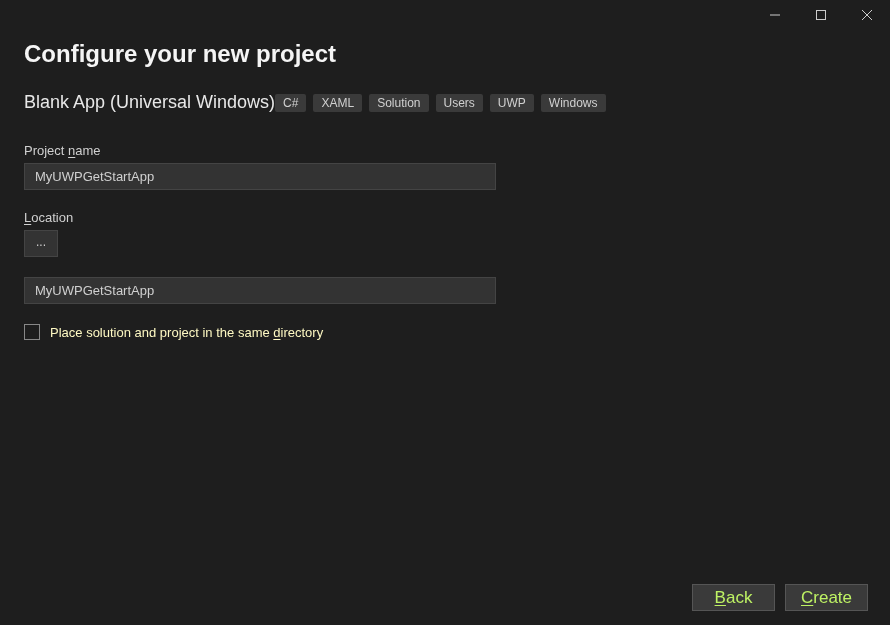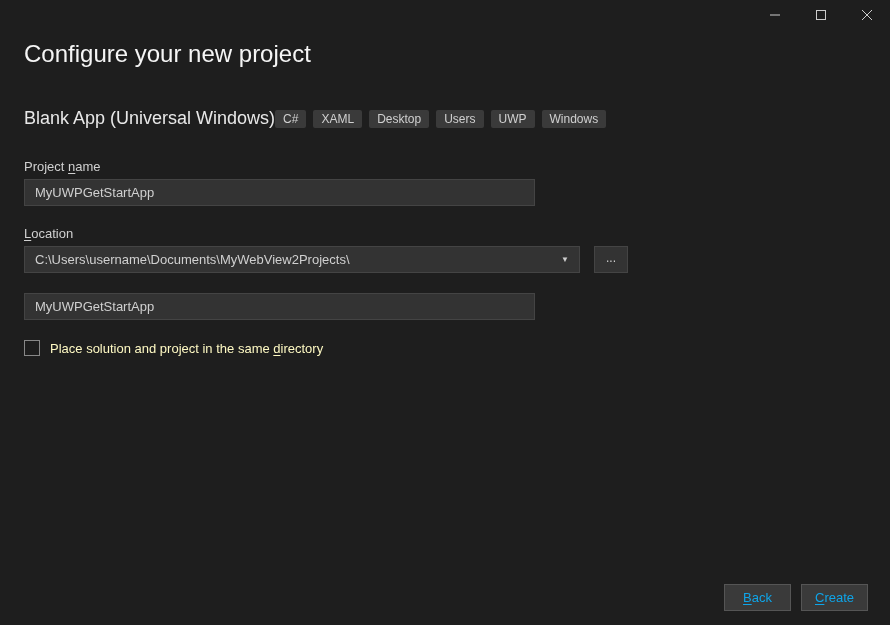--- a/index.html
+++ b/index.html
@@ -29,23 +29,23 @@
       align-items: center;
       justify-content: center;
       color: #cccccc;
       font-size: 10px;
     }
     .content {
       padding: 10px 24px 0 24px;
     }
     .page-title {
       font-size: 24px;
-      font-weight: 400;
+      font-weight: 700;
       color: #f5f5f5;
-      margin-bottom: 40px;
+      margin-bottom: 24px;
     }
     .template-row {
       display: flex;
       align-items: center;
       gap: 0;
       margin-bottom: 30px;
     }
     .template-name {
       font-size: 18px;
       font-weight: 400;
@@ -71,21 +71,21 @@
       margin-bottom: 5px;
       display: flex;
       gap: 6px;
     }
     .underline-letter {
       text-decoration: underline;
       text-decoration-thickness: 1px;
       text-underline-offset: 2px;
     }
     .text-input {
-      width: 511px;
+      width: 472px;
       height: 27px;
       background: #333333;
       border: 1px solid #444444;
       color: #d0d0d0;
       padding: 0 10px;
       font-size: 13px;
       outline: none;
     }
     .location-row {
       display: flex;
@@ -154,26 +154,26 @@
       color: #fef9c3;
     }
     .footer {
       position: absolute;
       bottom: 14px;
       right: 22px;
       display: flex;
       gap: 10px;
     }
     .footer-btn {
-      width: 67px;
+      width: 83px;
       height: 27px;
       background: #3a3a3a;
       border: 1px solid #555555;
-      color: #0ea5e9;
-      font-size: 13px;
+      color: #bef264;
+      font-size: 17px;
       display: flex;
       align-items: center;
       justify-content: center;
     }
     .label-mnemonic {
       display: inline;
     }
   </style>
 </head>
 <body>
@@ -198,43 +198,39 @@
 </div>
 
 <div class="content">
   <h1 class="page-title">Configure your new project</h1>
 
   <div class="template-row">
     <div class="template-name">Blank App (Universal Windows)</div>
     <div class="tags">
       <span class="tag">C#</span>
       <span class="tag">XAML</span>
-      <span class="tag">Desktop</span>
+      <span class="tag">Solution</span>
       <span class="tag">Users</span>
       <span class="tag">UWP</span>
       <span class="tag">Windows</span>
     </div>
   </div>
 
   <div class="field-group">
     <div class="field-label">
       <span class="label-mnemonic"><span>Project </span><span class="underline-letter">n</span><span>ame</span></span>
     </div>
     <input type="text" class="text-input" value="MyUWPGetStartApp" style="">
   </div>
 
   <div class="field-group">
     <div class="field-label">
       <span class="label-mnemonic"><span class="underline-letter">L</span><span>ocation</span></span>
     </div>
     <div class="location-row">
-      <div class="combo-input">
-        <span>C:\Users\username\Documents\MyWebView2Projects\</span>
-        <span class="combo-chevron">▼</span>
-      </div>
       <div class="browse-btn">...</div>
     </div>
   </div>
 
   <div class="field-group">
     <input type="text" class="text-input" value="MyUWPGetStartApp" style="">
   </div>
 
   <div class="checkbox-row">
     <div class="checkbox"></div>

